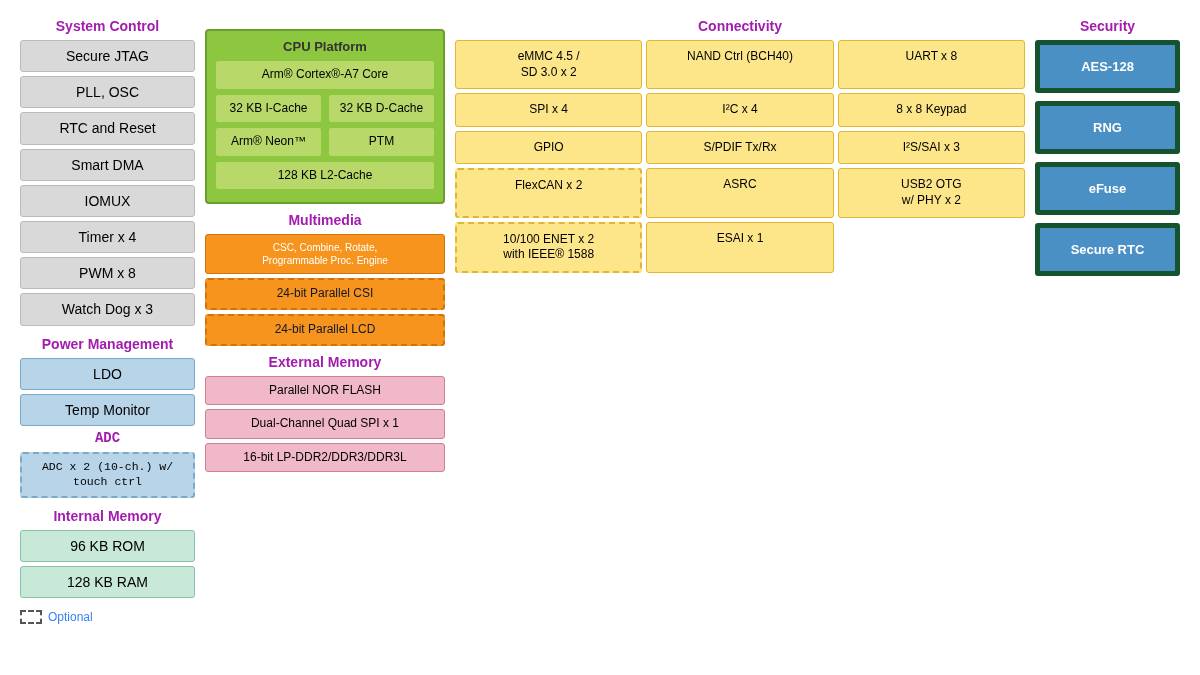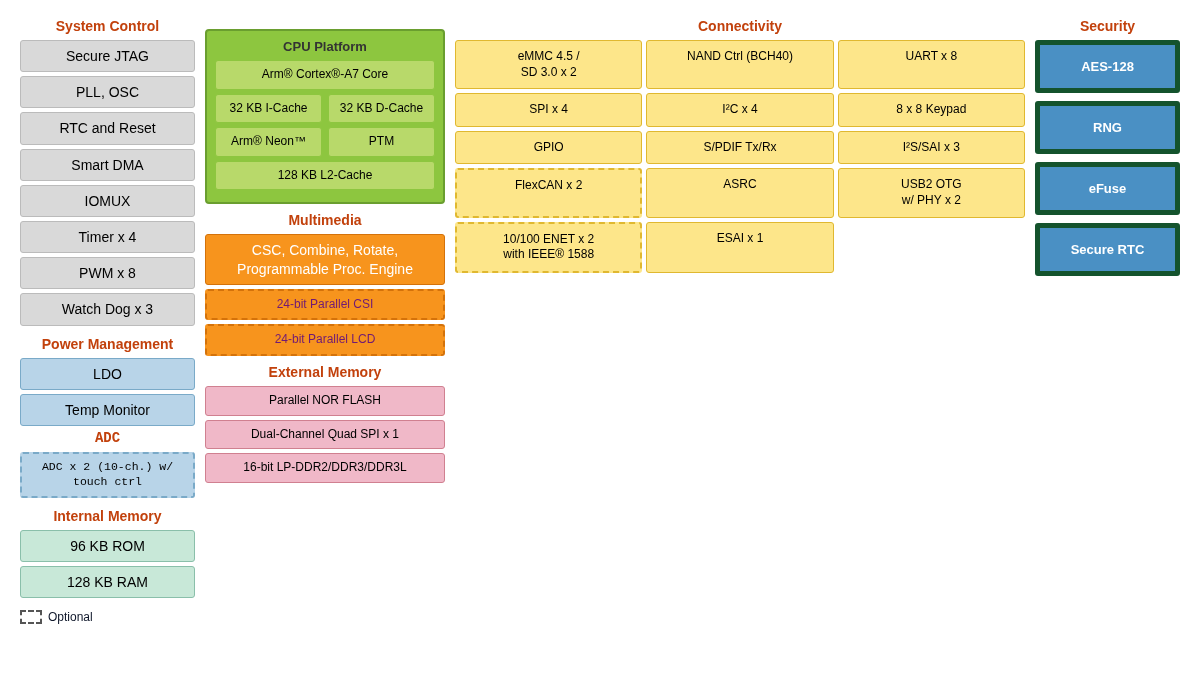--- a/index.html
+++ b/index.html
@@ -42,21 +42,21 @@
     .col-security {
       width: 145px;
       flex-shrink: 0;
     }
 
     .section-title {
       font-weight: bold;
       font-size: 14px;
       text-align: center;
       margin-bottom: 6px;
-      color: #c2410c;
+      color: #a21caf;
     }
 
     .block {
       border-radius: 3px;
       text-align: center;
       padding: 6px 8px;
       margin-bottom: 4px;
       font-size: 14px;
       line-height: 1.3;
     }
@@ -115,34 +115,34 @@
     .multimedia-box {
       margin-bottom: 8px;
     }
     .block-orange {
       background: #f7941d;
       border: 1px solid #d4720a;
       border-radius: 3px;
       text-align: center;
       padding: 6px 8px;
       margin-bottom: 4px;
-      font-size: 14px;
+      font-size: 10px;
       line-height: 1.3;
       color: #fff;
     }
     .block-orange-dashed {
       background: #f7941d;
       border: 2px dashed #d4720a;
       border-radius: 3px;
       text-align: center;
       padding: 6px 8px;
       margin-bottom: 4px;
       font-size: 12px;
       line-height: 1.3;
-      color: #701a75;
+      color: #0f172a;
     }
 
     
     .block-pink {
       background: #f0b8c8;
       border: 1px solid #d08090;
       border-radius: 3px;
       text-align: center;
       padding: 6px 8px;
       margin-bottom: 4px;
@@ -191,21 +191,21 @@
     .adc-dashed {
       border: 2px dashed #7aaac8;
       background: #b8d4e8;
     }
 
     .optional-legend {
       display: flex;
       align-items: center;
       gap: 6px;
       font-size: 12px;
-      color: #0f172a;
+      color: #3b82f6;
       margin-top: 8px;
     }
     .legend-box {
       width: 22px;
       height: 14px;
       border: 2px dashed #555;
       background: transparent;
     }
   </style>
 </head>

